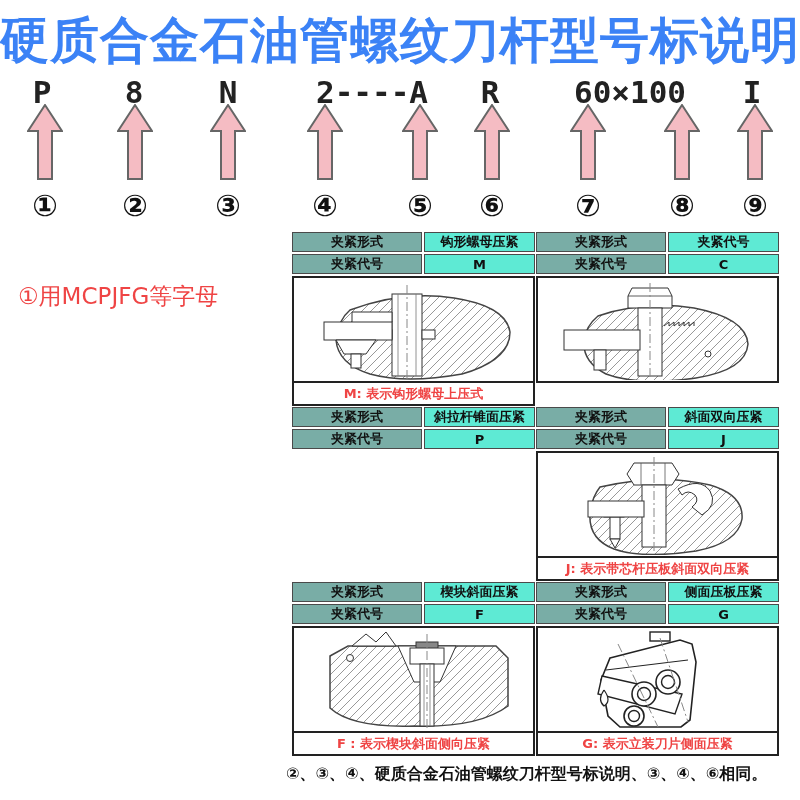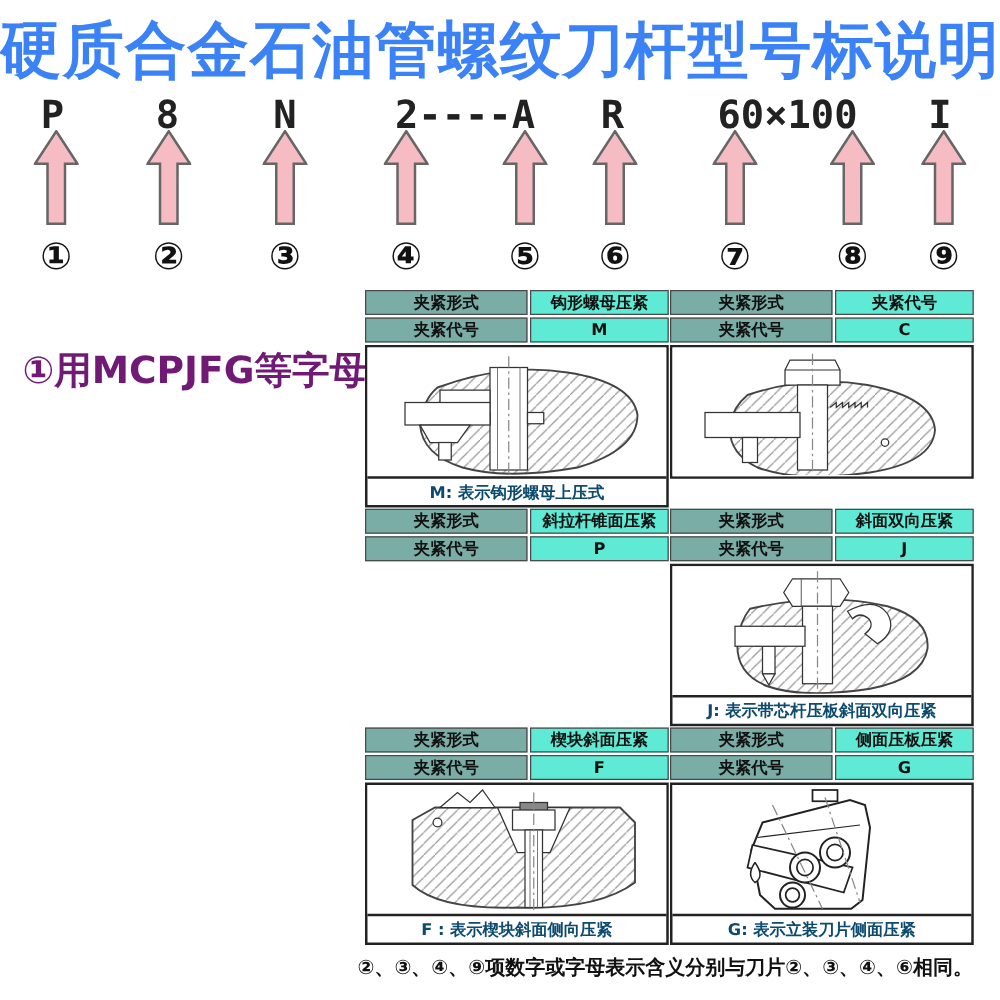--- a/index.html
+++ b/index.html
@@ -14,41 +14,41 @@
   .token { position:absolute; top:74px; transform:translateX(-50%);
            font-family:"DejaVu Sans Mono", monospace; font-weight:bold;
            font-size:31px; color:#222; white-space:nowrap; }
 
   .arrow { position:absolute; top:104px; transform:translateX(-50%); }
 
   .cnum { position:absolute; top:188px; transform:translateX(-50%);
           font-size:30px; font-weight:bold; color:#111; }
 
   .note { position:absolute; left:18px; top:276px; width:272px;
-          color:#701a75; font-size:30px; font-weight:bold; line-height:41px; }
+          color:#ef4444; font-size:23px; font-weight:normal; line-height:41px; }
   .note div { white-space:nowrap; }
 
   .grid { position:absolute; left:292px; top:232px; width:488px;
           display:grid; grid-template-columns:244px 244px; }
 
   .panel { width:244px; height:175px; padding-right:1px; }
 
   .hdr { display:flex; flex-direction:column; gap:2px; margin-bottom:2px; }
   .hrow { display:flex; gap:2px; height:20px; }
   .cell { display:flex; align-items:center; justify-content:center;
           font-size:13px; font-weight:bold; color:#111;
           border:1px solid #4a4a4a; }
   .cell.lab { width:130px; background:#79ada6; }
   .cell.val { flex:1; background:#5eead4; }
 
   .figure { border:2px solid #222; background:#fff; }
   .drawbox { height:103px; display:flex; align-items:center; justify-content:center;
              background:#fff; overflow:hidden; }
   .caption { height:23px; border-top:2px solid #222; display:flex; align-items:center;
-             justify-content:center; font-size:13px; font-weight:bold; color:#0c4a6e;
+             justify-content:center; font-size:13px; font-weight:bold; color:#ef4444;
              white-space:nowrap; }
 
   .footer { position:absolute; left:286px; top:764px; width:510px;
             font-size:16px; font-weight:bold; color:#111; white-space:nowrap; }
 
   svg { display:block; }
 </style>
 </head>
 <body>
 
@@ -307,15 +307,15 @@
             <line x1="80" y1="14" x2="120" y2="97" stroke="#888" stroke-width="1" stroke-dasharray="9 3 2 3"></line>
             <line x1="122" y1="8" x2="150" y2="92" stroke="#888" stroke-width="1" stroke-dasharray="9 3 2 3"></line>
           </svg>
         </div>
         <div class="caption">G: 表示立装刀片侧面压紧</div>
       </div>
     </div>
 
   </div>
 
-  <div class="footer">②、③、④、⑨项数字或字母表示含义分别与刀片②、③、④、⑥相同。</div>
+  <div class="footer">②、③、④、硬质合金石油管螺纹刀杆型号标说明、③、④、⑥相同。</div>
 
 </div>
 
 </body></html>

